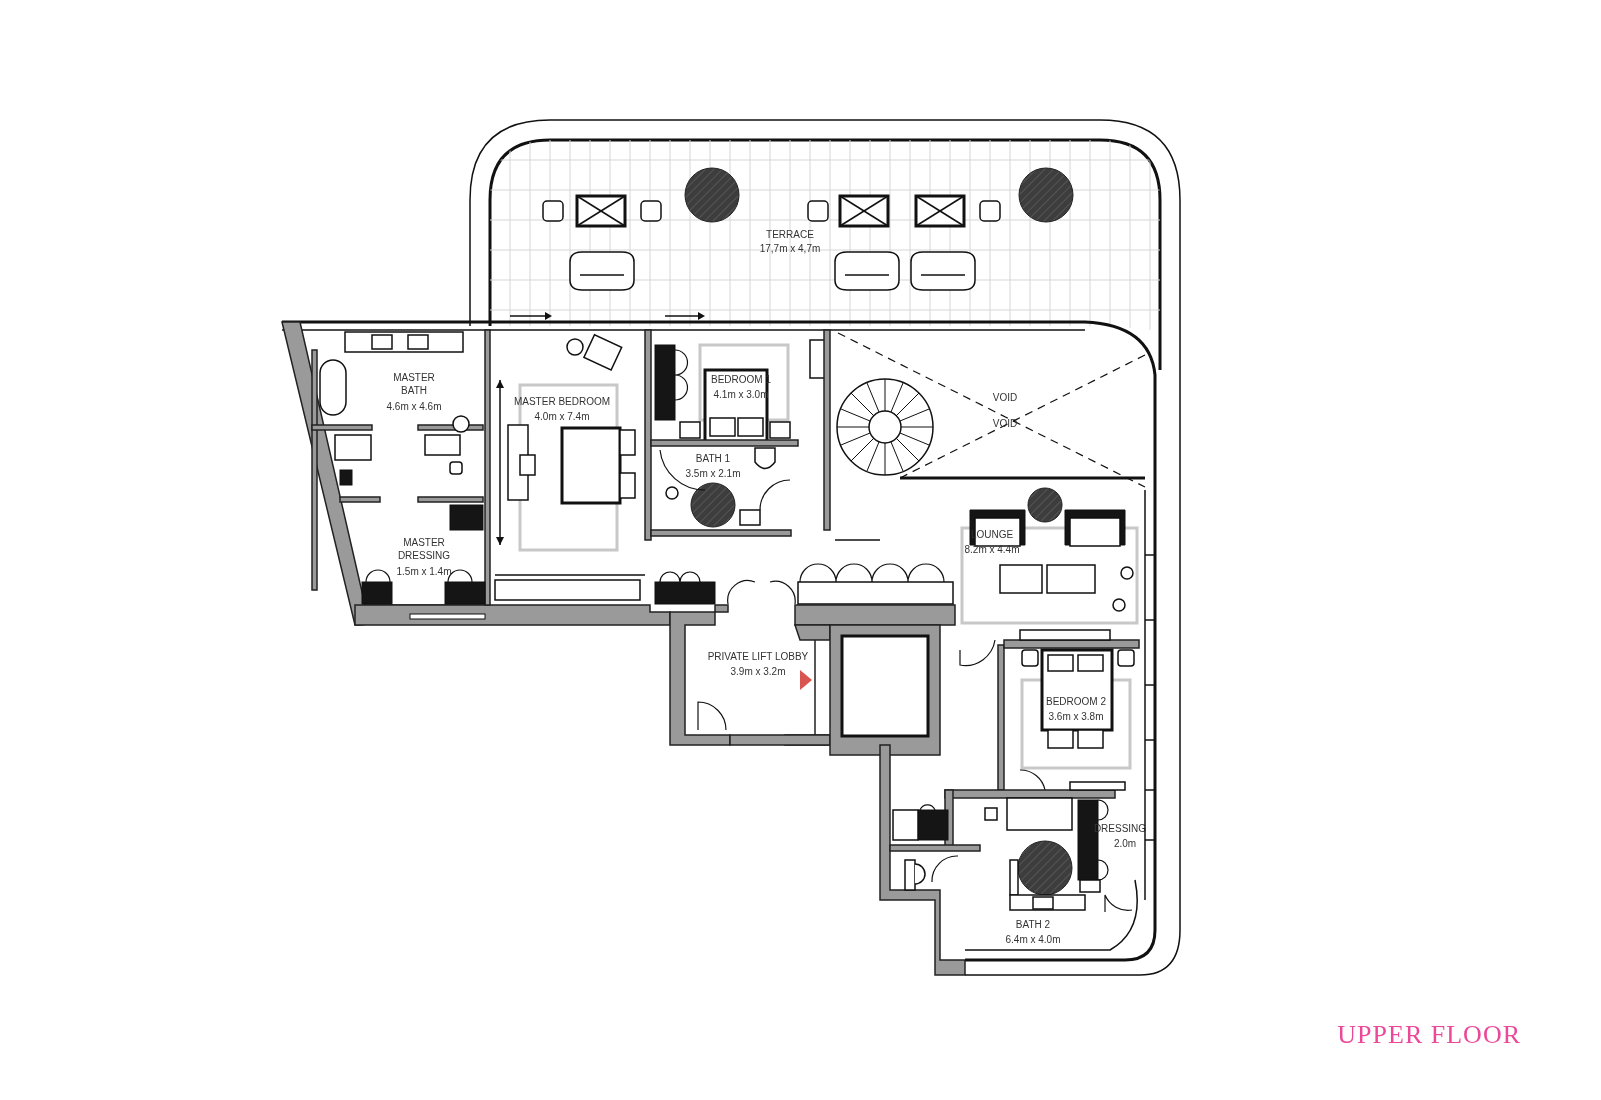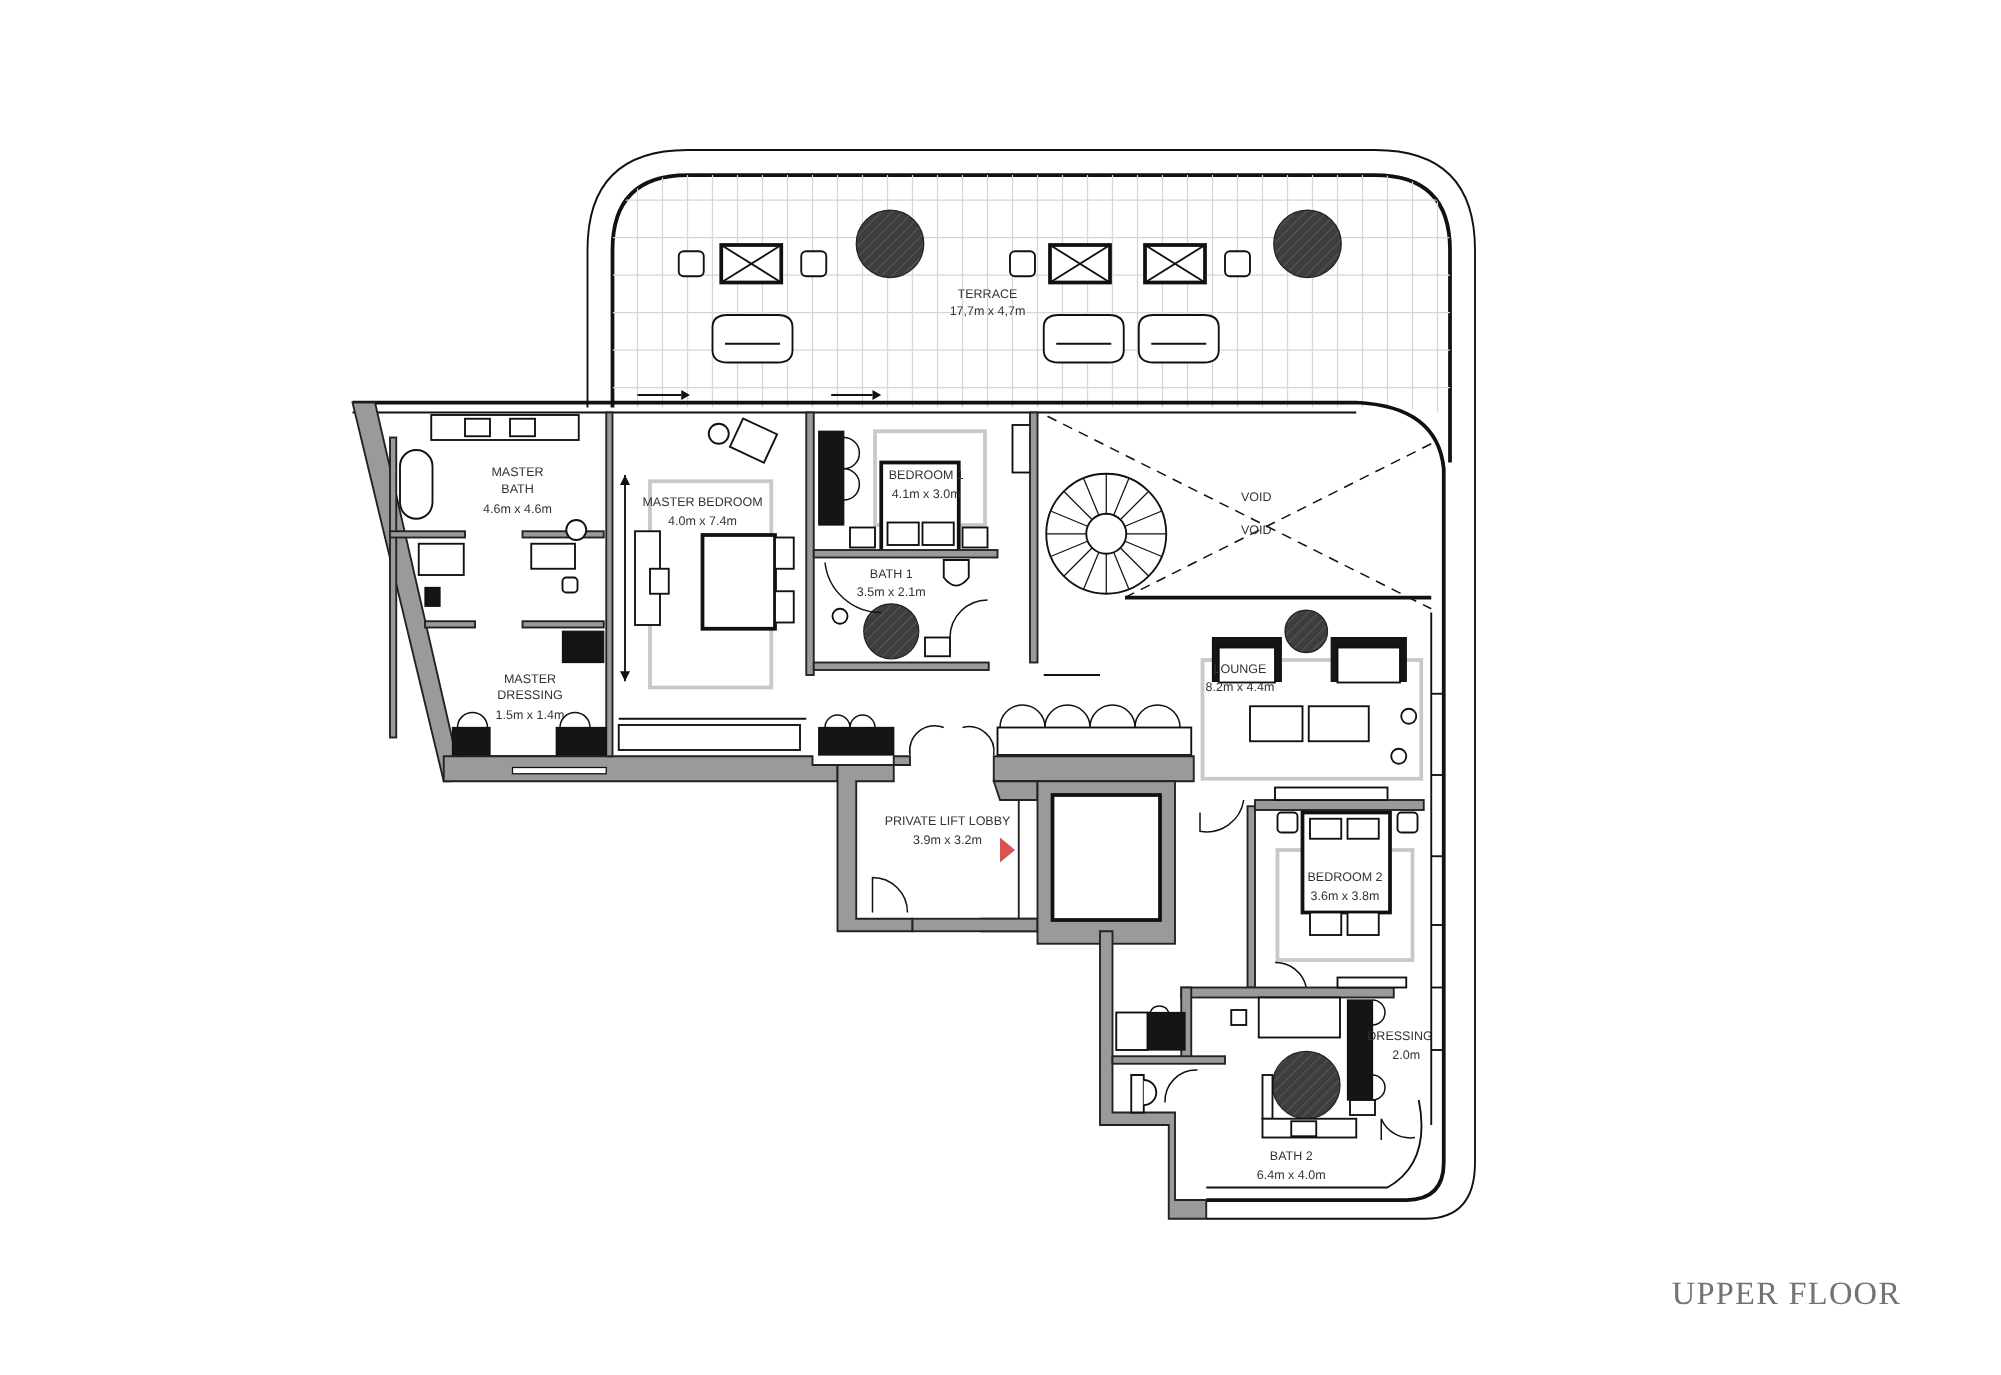--- a/index.html
+++ b/index.html
@@ -1,19 +1,19 @@
 <!DOCTYPE html>
 <html><head>
   <meta charset="utf-8">
   <style>
     html, body { margin:0; padding:0; background:#ffffff; }
     body { width:1601px; height:1100px; position:relative; overflow:hidden; font-family:"Liberation Sans", sans-serif; }
     #plan { position:absolute; left:0; top:0; width:1601px; height:1100px; }
     .room-label { font-family:"Liberation Sans", sans-serif; font-size:10px; fill:#333; text-anchor:middle; }
-    .floor-title { position:absolute; right:80px; bottom:50px; font-family:"Liberation Serif", serif; font-size:26px; letter-spacing:1px; color:#737373; }
+    .floor-title { position:absolute; right:80px; bottom:50px; font-family:"Liberation Serif", serif; font-size:26px; letter-spacing:1px; color:#ec4899; }
     .wall { fill:#9a9a9a; stroke:#222; stroke-width:1.5; }
     .thin { fill:none; stroke:#111; stroke-width:1.5; }
     .thick { fill:none; stroke:#111; stroke-width:3; }
     .furn { fill:#fff; stroke:#111; stroke-width:1.5; }
     .rug { fill:none; stroke:#c8c8c8; stroke-width:3; }
     .dark { fill:#3d3d3d; stroke:#222; stroke-width:1; }
     .tile { stroke:#d6d6d6; stroke-width:1; }
     .dash { fill:none; stroke:#111; stroke-width:1.2; stroke-dasharray:8 6; }
     .door { fill:none; stroke:#111; stroke-width:1.2; }
     .cabinet { fill:#151515; stroke:#111; stroke-width:1; }

